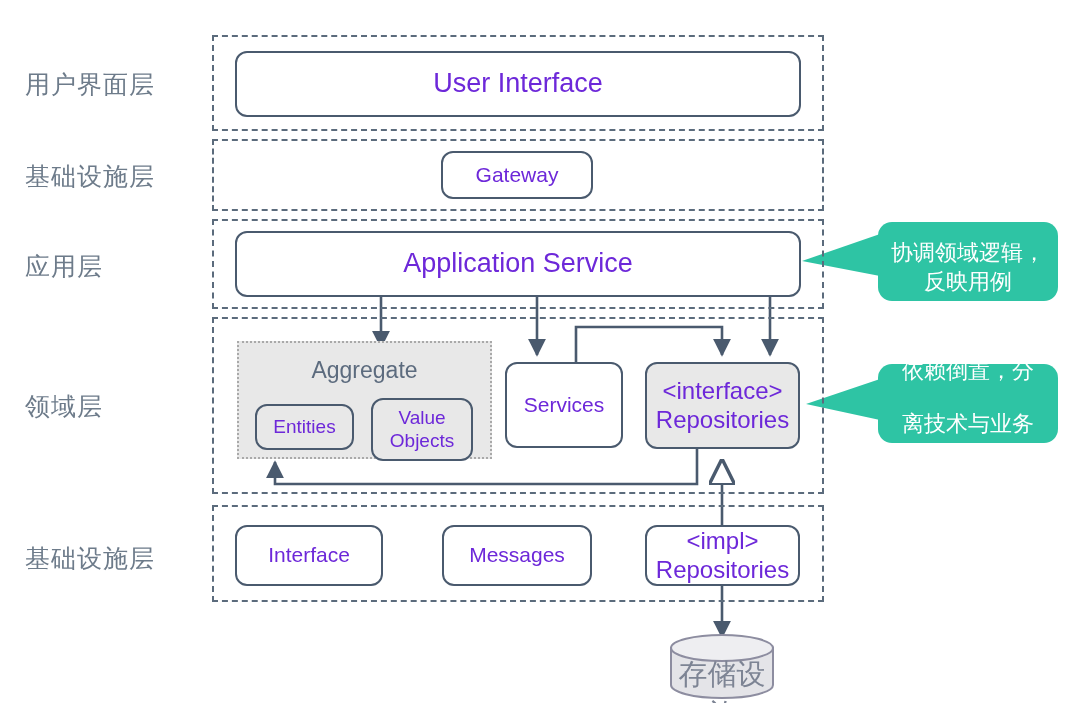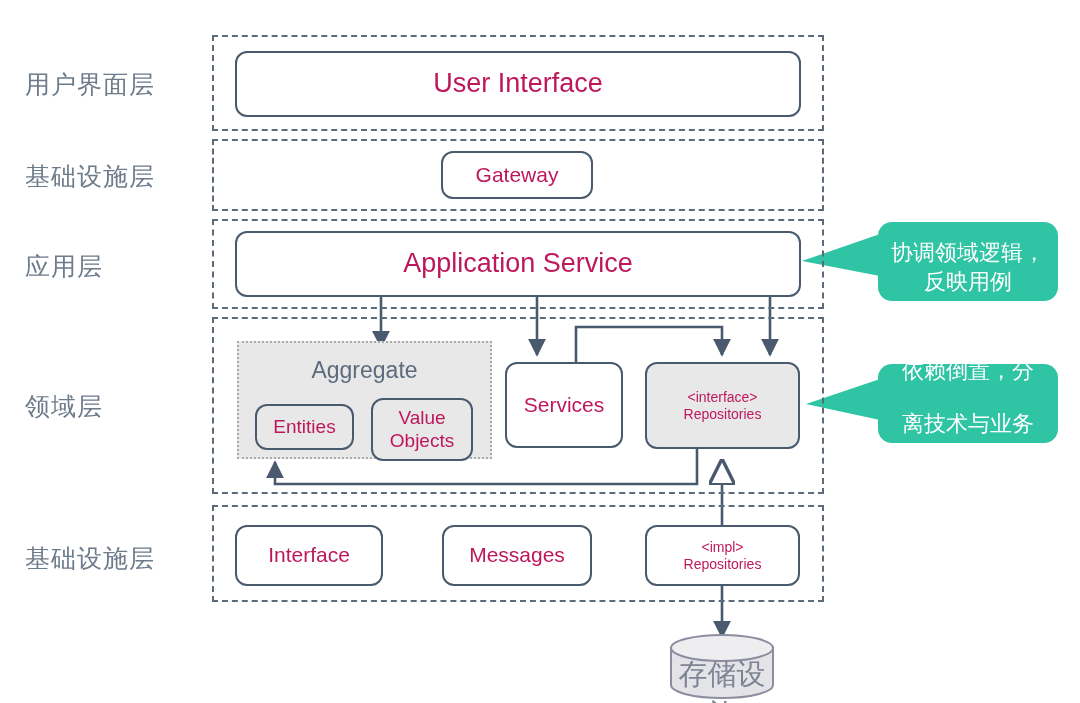--- a/index.html
+++ b/index.html
@@ -44,34 +44,34 @@
     background: transparent;
   }
 
   
   .node {
     position: absolute;
     box-sizing: border-box;
     border: 2.5px solid #4a5a6e;
     border-radius: 12px;
     background: #ffffff;
-    color: #be185d;
+    color: #6d28d9;
     display: flex;
     align-items: center;
     justify-content: center;
     text-align: right;
     line-height: 1.18;
   }
   .node.filled {
     background: #e8e8e8;
   }
   .node-lg   { font-size: 27px; }
   .node-md   { font-size: 21px; }
   .node-sm   { font-size: 19px; }
-  .node-xs   { font-size: 14px; }
+  .node-xs   { font-size: 24px; }
 
   
   .aggregate-group {
     position: absolute;
     box-sizing: border-box;
     border: 2px dotted #a9a9a9;
     background: #e8e8e8;
   }
   .aggregate-title {
     position: absolute;

